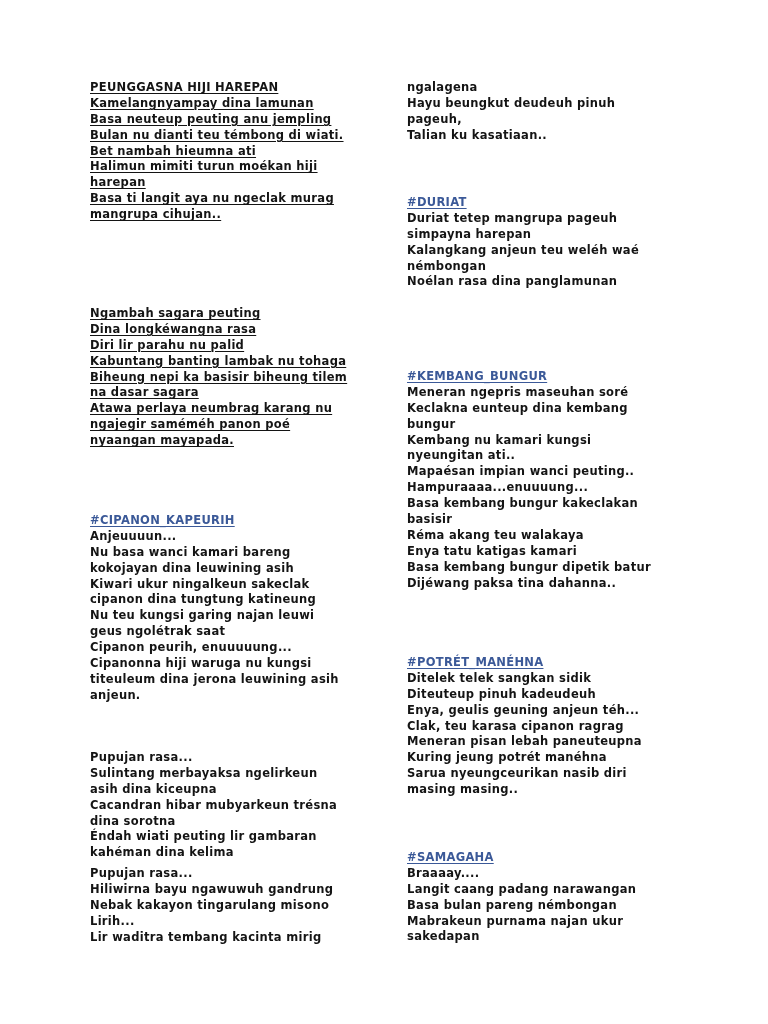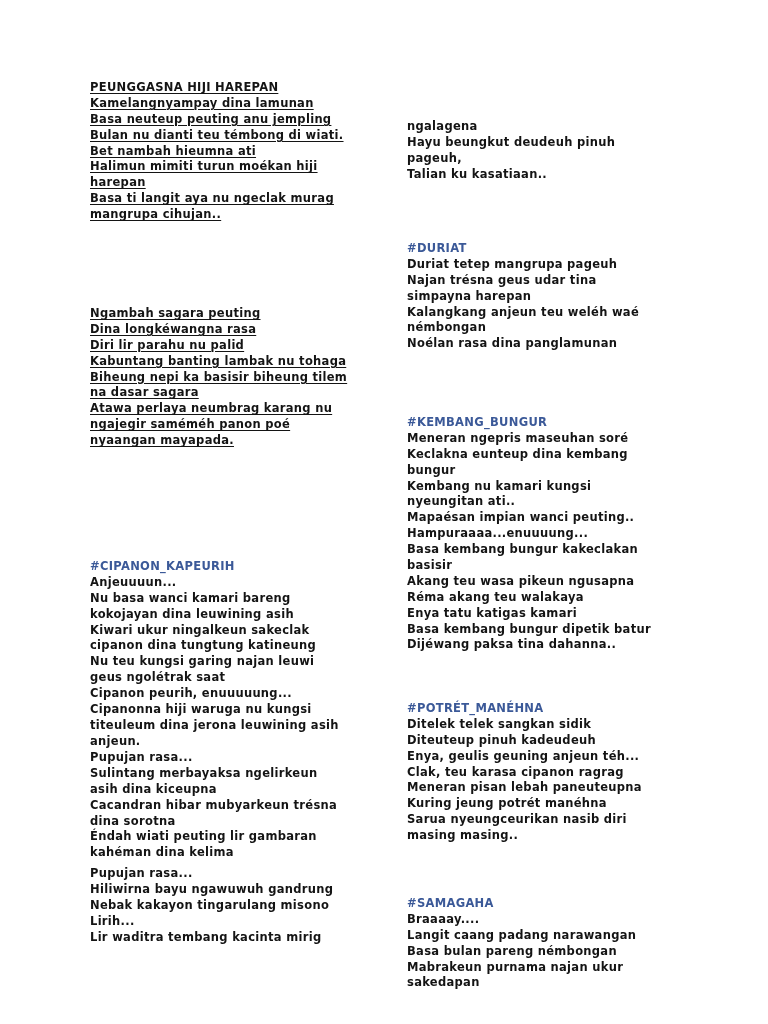--- a/index.html
+++ b/index.html
@@ -3,21 +3,21 @@
   <meta charset="utf-8">
   <style>
     html, body { margin: 0; padding: 0; background: #ffffff; }
     body { width: 768px; height: 1024px; position: relative; overflow: hidden; }
     .page { position: absolute; left: 0; top: 0; width: 768px; height: 1024px; background: #fff; padding-left: 22px; }
     .col { position: absolute; top: 80px; font-family: "DejaVu Sans", sans-serif; font-weight: bold; font-size: 11.5px; color: #141414; letter-spacing: 0.3px; }
     .col-left { left: 90px; width: 290px; }
     .col-right { left: 407px; width: 280px; }
     .line { height: 15.9px; line-height: 15.9px; white-space: nowrap; }
     .u { text-decoration: underline; text-decoration-thickness: 1px; text-underline-offset: 2px; }
-    .tag { color: #3b5998; text-underline-offset: 2px; margin-top: 46px; }
+    .tag { color: #3b5998; text-decoration: underline; text-underline-offset: 2px; }
     .block { position: absolute; left: 0; }
   </style>
 </head>
 <body>
 
 <div class="page">
 
   <div class="col col-left">
     <div class="block" style="top:0px;">
       <div class="line u">PEUNGGASNA HIJI HAREPAN</div>
@@ -71,49 +71,47 @@
     <div class="block" style="top:786px;">
       <div class="line">Pupujan rasa...</div>
       <div class="line">Hiliwirna bayu ngawuwuh gandrung</div>
       <div class="line">Nebak kakayon tingarulang misono</div>
       <div class="line">Lirih...</div>
       <div class="line">Lir waditra tembang kacinta mirig</div>
     </div>
   </div>
 
   <div class="col col-right">
-    <div class="block" style="top:0px;margin-top:39px;">
+    <div class="block" style="top:0px;">
       <div class="line">ngalagena</div>
       <div class="line">Hayu beungkut deudeuh pinuh</div>
       <div class="line">pageuh,</div>
       <div class="line">Talian ku kasatiaan..</div>
     </div>
 
     <div class="block" style="top:115px;">
       <div class="line tag">#DURIAT</div>
       <div class="line">Duriat tetep mangrupa pageuh</div>
-      <div class="line">Najan trésna geus udar tina</div>
       <div class="line">simpayna harepan</div>
       <div class="line">Kalangkang anjeun teu weléh waé</div>
       <div class="line">némbongan</div>
       <div class="line">Noélan rasa dina panglamunan</div>
     </div>
 
     <div class="block" style="top:289px;">
       <div class="line tag">#KEMBANG_BUNGUR</div>
       <div class="line">Meneran ngepris maseuhan soré</div>
       <div class="line">Keclakna eunteup dina kembang</div>
       <div class="line">bungur</div>
       <div class="line">Kembang nu kamari kungsi</div>
       <div class="line">nyeungitan ati..</div>
       <div class="line">Mapaésan impian wanci peuting..</div>
       <div class="line">Hampuraaaa...enuuuung...</div>
       <div class="line">Basa kembang bungur kakeclakan</div>
       <div class="line">basisir</div>
-      <div class="line">Akang teu wasa pikeun ngusapna</div>
       <div class="line">Réma akang teu walakaya</div>
       <div class="line">Enya tatu katigas kamari</div>
       <div class="line">Basa kembang bungur dipetik batur</div>
       <div class="line">Dijéwang paksa tina dahanna..</div>
     </div>
 
     <div class="block" style="top:575px;">
       <div class="line tag">#POTRÉT_MANÉHNA</div>
       <div class="line">Ditelek telek sangkan sidik</div>
       <div class="line">Diteuteup pinuh kadeudeuh</div>

